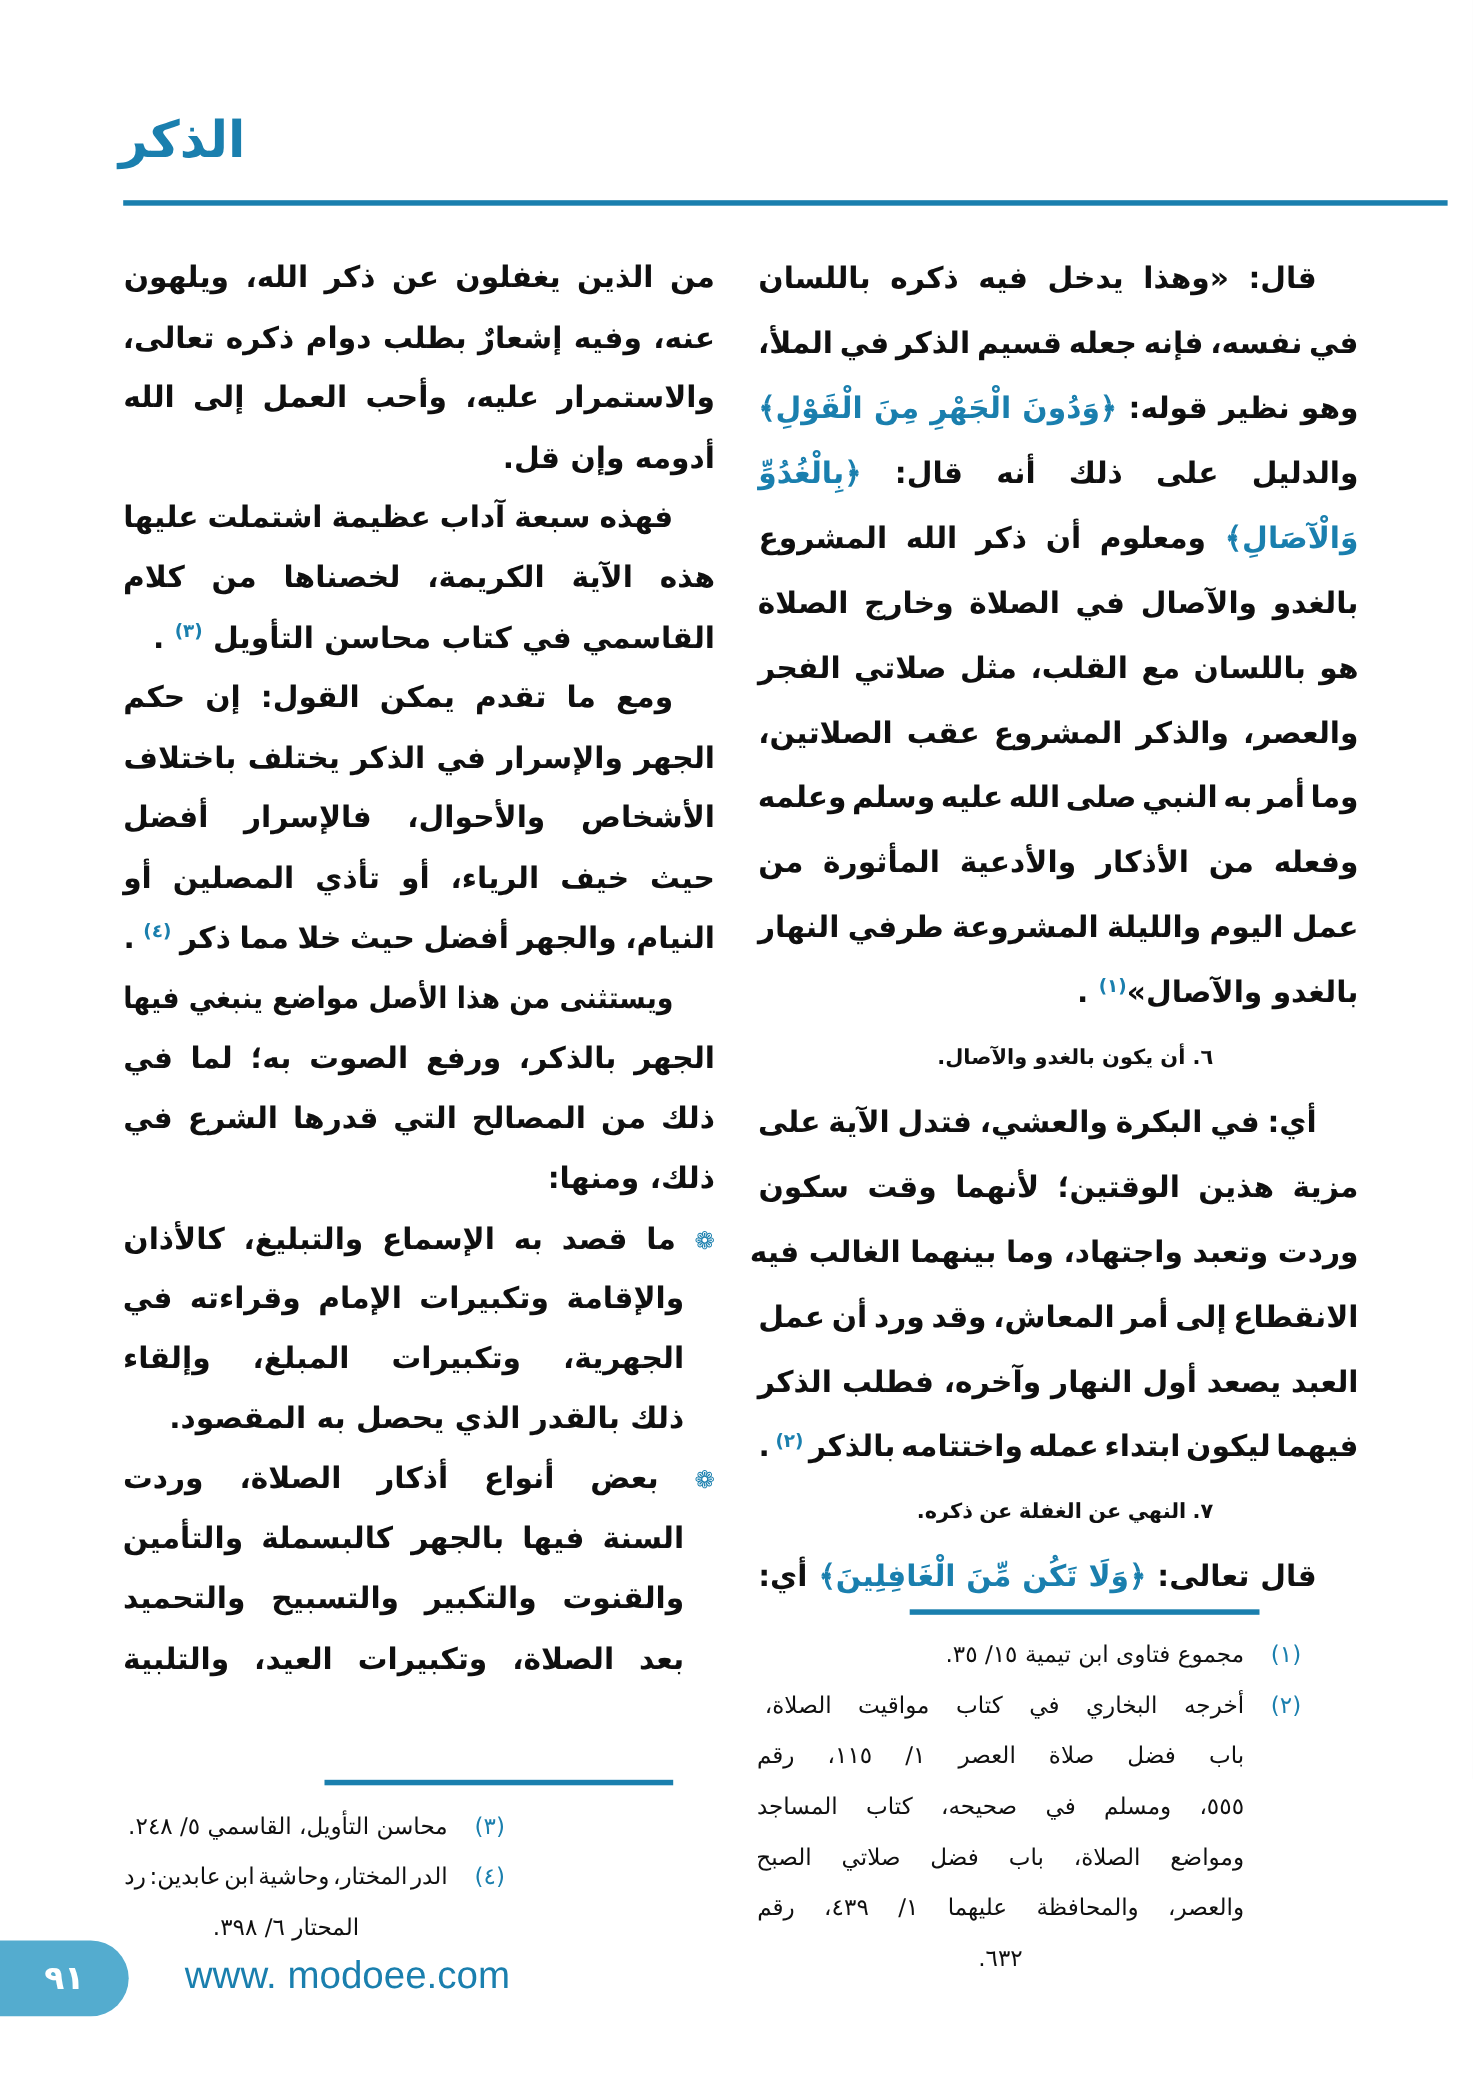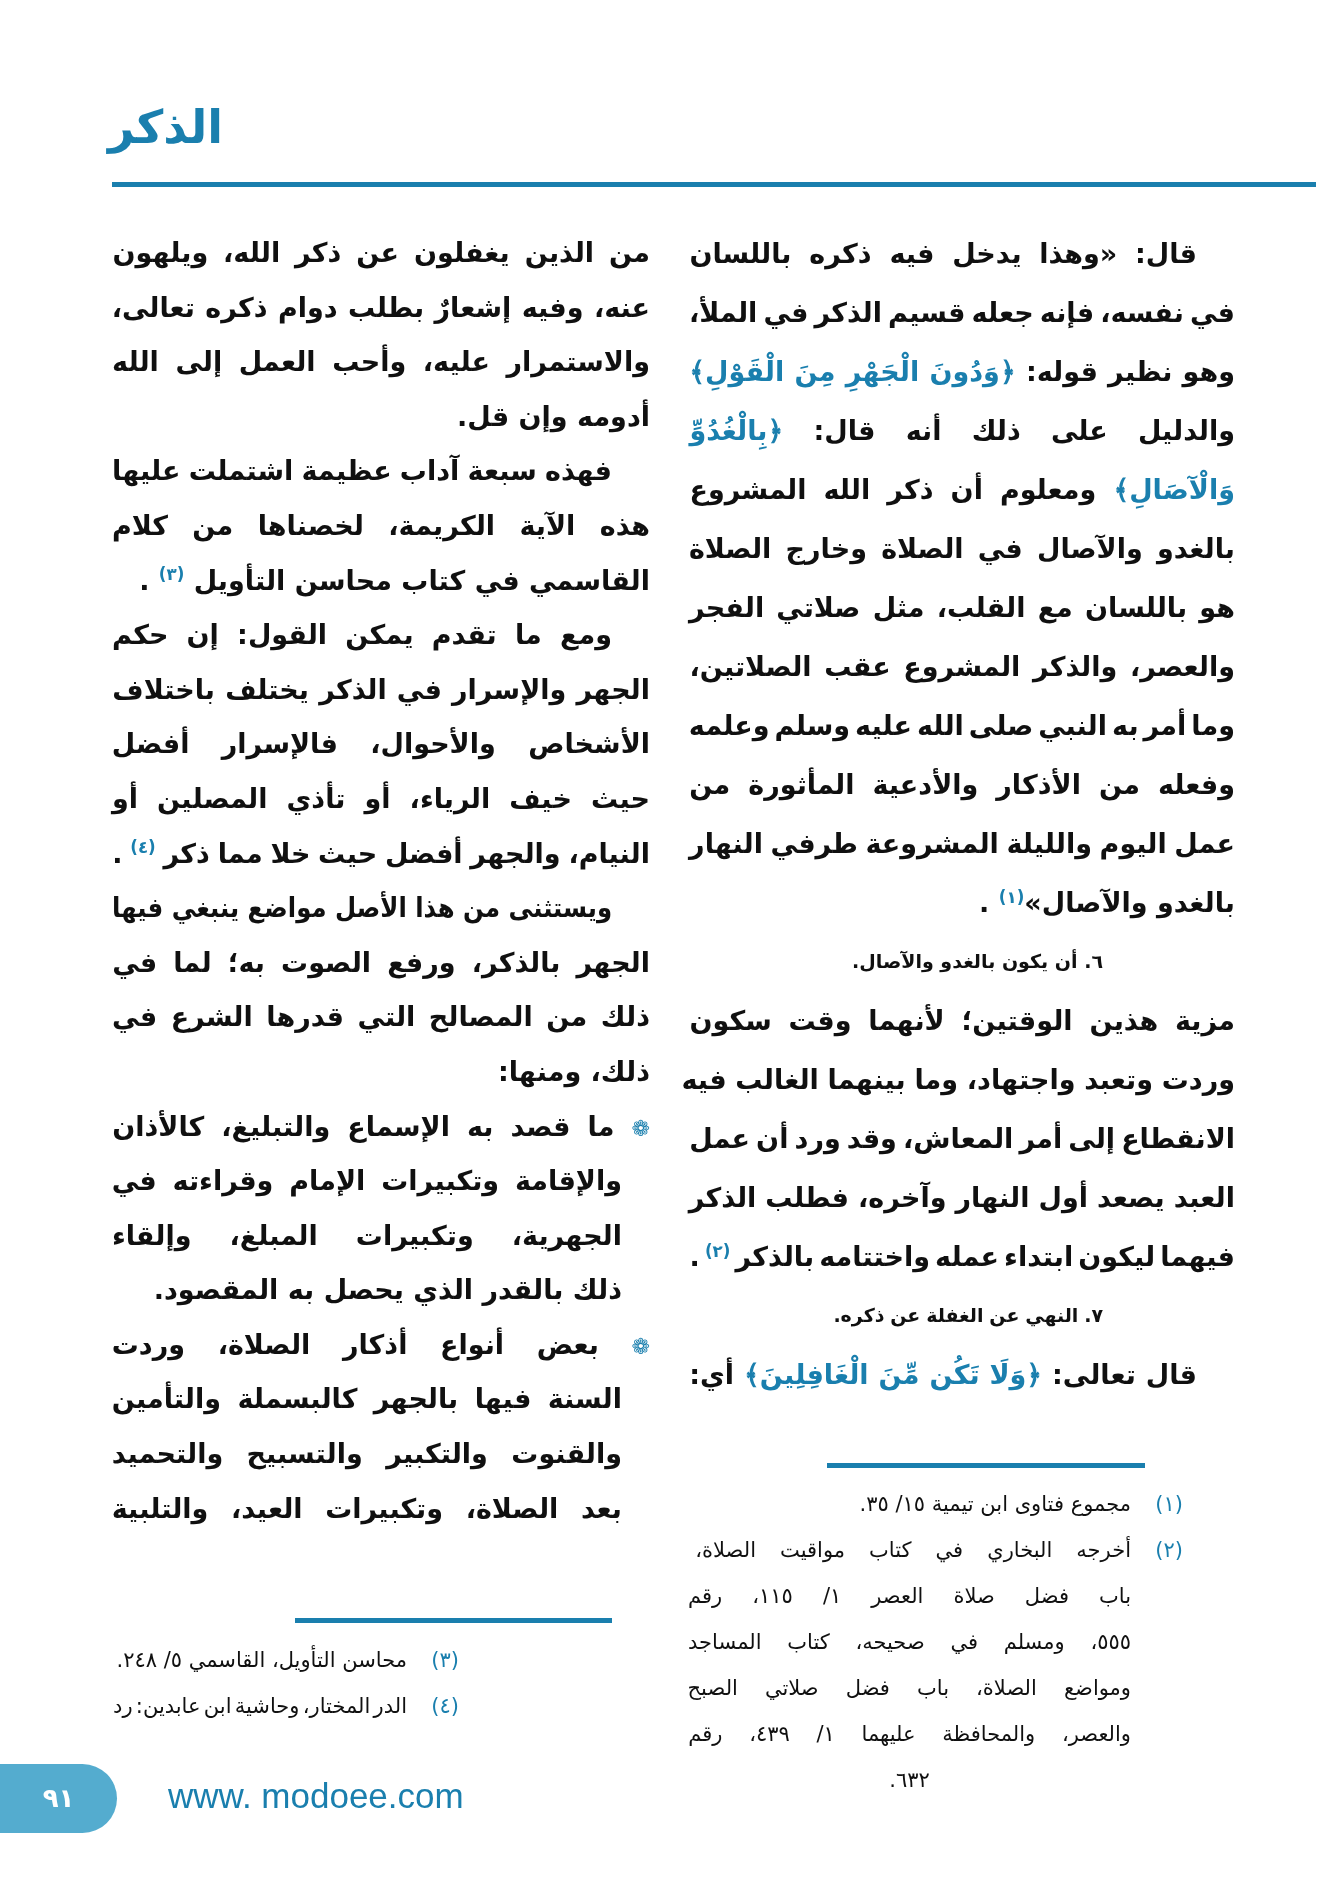--- a/index.html
+++ b/index.html
@@ -24,21 +24,21 @@
   .sep{position:absolute;height:5px;background:var(--accent);}
   .sep-right{left:827px;top:1463px;width:318px;}
   .sep-left{left:295px;top:1618px;width:317px;}
   .fns{position:absolute;direction:rtl;color:#101010;font-size:21px;font-weight:normal;}
   .fns-right{right:154px;top:1481px;width:497px;}
   .fns-left{left:113px;top:1637px;width:348px;}
   .footnote{position:relative;padding-right:54px;}
   .fnmark{position:absolute;right:2px;top:0;line-height:46px;color:var(--accent);}
   .fns .line{height:46px;line-height:46px;}
   .badge{position:absolute;left:0;top:1764px;width:117px;height:69px;background:var(--accent-light);
-         border-radius:0 35px 35px 0;color:#ffffff;font-size:26px;font-weight:bold;
+         border-radius:0 35px 35px 0;color:#ffffff;font-size:30px;font-weight:bold;
          text-align:center;line-height:69px;}
   .site{position:absolute;left:168px;top:1776px;font-family:"Liberation Sans",sans-serif;
         font-size:35px;color:var(--accent);}
 </style>
 </head>
 <body>
 
 <div class="page" style="--accent: #1a7fae; --accent-light: #54accf;">
   <div class="hdr-title">الذكر</div>
   <div class="hdr-rule"></div>
@@ -50,20 +50,21 @@
       <div class="line j"><span class="lt" style="word-spacing: 20.8px;"><span class="seg">والدليل على ذلك أنه قال: </span><span class="seg quran">﴿بِالْغُدُوِّ</span></span></div>
       <div class="line j"><span class="lt" style="word-spacing: 7.6px;"><span class="seg quran">وَالْآصَالِ﴾</span><span class="seg"> ومعلوم أن ذكر الله المشروع</span></span></div>
       <div class="line j"><span class="lt" style="word-spacing: 4.8px;"><span class="seg">بالغدو والآصال في الصلاة وخارج الصلاة</span></span></div>
       <div class="line j"><span class="lt" style="word-spacing: 2.83px;"><span class="seg">هو باللسان مع القلب، مثل صلاتي الفجر</span></span></div>
       <div class="line j"><span class="lt" style="word-spacing: 3.25px;"><span class="seg">والعصر، والذكر المشروع عقب الصلاتين،</span></span></div>
       <div class="line j"><span class="lt" style="word-spacing: -4.38px;"><span class="seg">وما أمر به النبي صلى الله عليه وسلم وعلمه</span></span></div>
       <div class="line j"><span class="lt" style="word-spacing: 8.6px;"><span class="seg">وفعله من الأذكار والأدعية المأثورة من</span></span></div>
       <div class="line j"><span class="lt" style="word-spacing: -1.8px;"><span class="seg">عمل اليوم والليلة المشروعة طرفي النهار</span></span></div>
       <div class="line r"><span class="lt"><span class="seg">بالغدو والآصال»</span><span class="fnref">(١)</span><span class="seg"> .</span></span></div>
       <div class="line head r"><span class="lt"><span class="seg">٦. أن يكون بالغدو والآصال.</span></span></div>
+      <div class="line ind j"><span class="lt" style="word-spacing: -2.33px;"><span class="seg">أي: في البكرة والعشي، فتدل الآية على</span></span></div>
       <div class="line j"><span class="lt" style="word-spacing: 7.4px;"><span class="seg">مزية هذين الوقتين؛ لأنهما وقت سكون</span></span></div>
       <div class="line j"><span class="lt" style="word-spacing: -0.67px;"><span class="seg">وردت وتعبد واجتهاد، وما بينهما الغالب فيه</span></span></div>
       <div class="line j"><span class="lt" style="word-spacing: -3.29px;"><span class="seg">الانقطاع إلى أمر المعاش، وقد ورد أن عمل</span></span></div>
       <div class="line j"><span class="lt" style="word-spacing: -0.33px;"><span class="seg">العبد يصعد أول النهار وآخره، فطلب الذكر</span></span></div>
       <div class="line j"><span class="lt" style="word-spacing: -4.29px;"><span class="seg">فيهما ليكون ابتداء عمله واختتامه بالذكر </span><span class="fnref">(٢)</span><span class="seg"> .</span></span></div>
       <div class="line head r"><span class="lt" style="word-spacing: -0.8px;"><span class="seg">٧. النهي عن الغفلة عن ذكره.</span></span></div>
       <div class="line ind j"><span class="lt" style="word-spacing: 0.5px;"><span class="seg">قال تعالى: </span><span class="seg quran">﴿وَلَا تَكُن مِّنَ الْغَافِلِينَ﴾</span><span class="seg"> أي:</span></span></div>
     </div>
   <div class="col col-left" id="col-left">
       <div class="line j"><span class="lt" style="word-spacing: 5.5px;"><span class="seg">من الذين يغفلون عن ذكر الله، ويلهون</span></span></div>
@@ -111,18 +112,19 @@
       </div>
     </div>
   <div class="fns fns-left" id="fns-left">
       <div class="footnote">
         <span class="fnmark">(٣)</span>
         <div class="line fn r"><span class="lt">محاسن التأويل، القاسمي ٥/ ٢٤٨.</span></div>
       </div>
       <div class="footnote">
         <span class="fnmark">(٤)</span>
         <div class="line fn j"><span class="lt" style="word-spacing: -3.4px;">الدر المختار، وحاشية ابن عابدين: رد</span></div>
+        <div class="line fn c"><span class="lt">المحتار ٦/ ٣٩٨.</span></div>
       </div>
     </div>
 
   <div class="badge">٩١</div>
   <div class="site">www. modoee.com</div>
 </div>
 
 </body></html>

